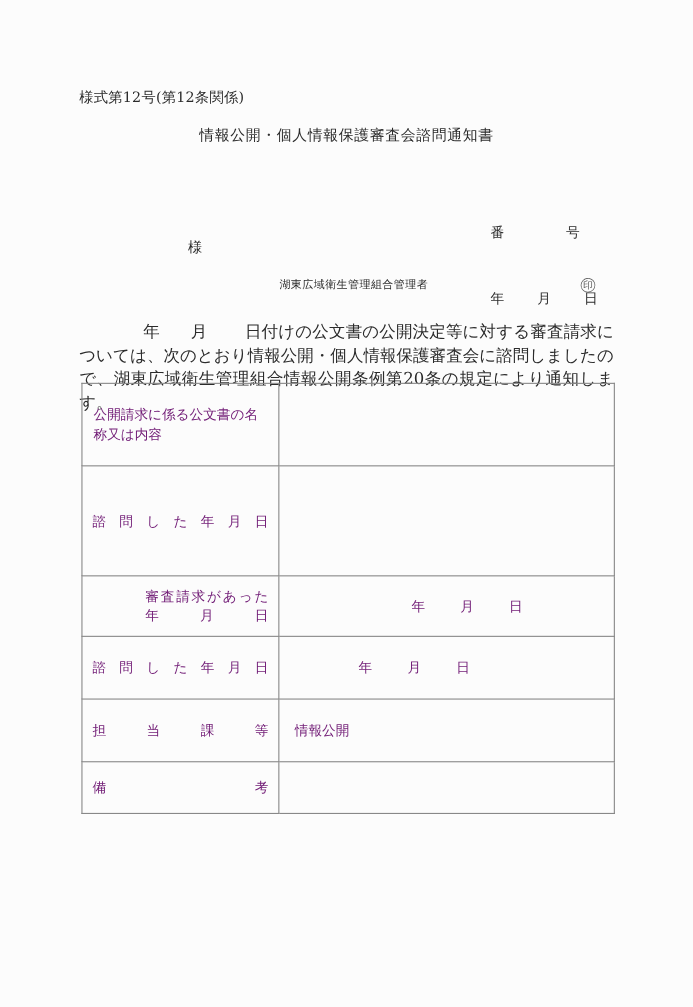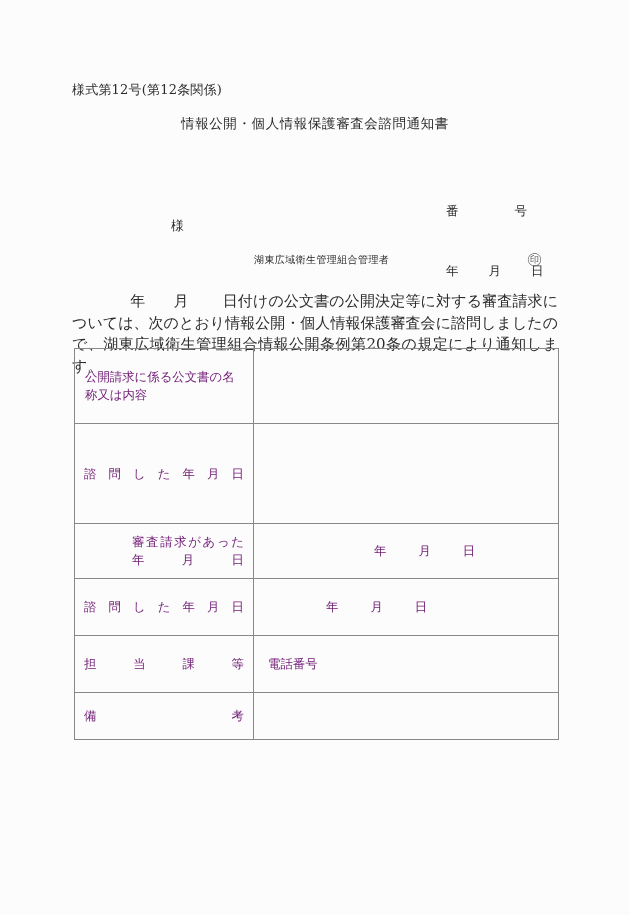--- a/index.html
+++ b/index.html
@@ -205,21 +205,21 @@
         <td class="col-value">
           <span class="value-inner date-line"><span>年</span><span class="g1"></span><span>月</span><span class="g2"></span><span>日</span></span>
         </td>
       </tr>
 
       <tr class="r5">
         <td class="col-label">
           <span class="spread">担当課等</span>
         </td>
         <td class="col-value tel-cell">
-          <span class="tel-inner">電話番号</span>
+          <span class="tel-inner">情報公開</span>
         </td>
       </tr>
 
       <tr class="r6">
         <td class="col-label">
           <span class="spread">備考</span>
         </td>
         <td class="col-value">
           <span class="value-inner"></span>
         </td>

